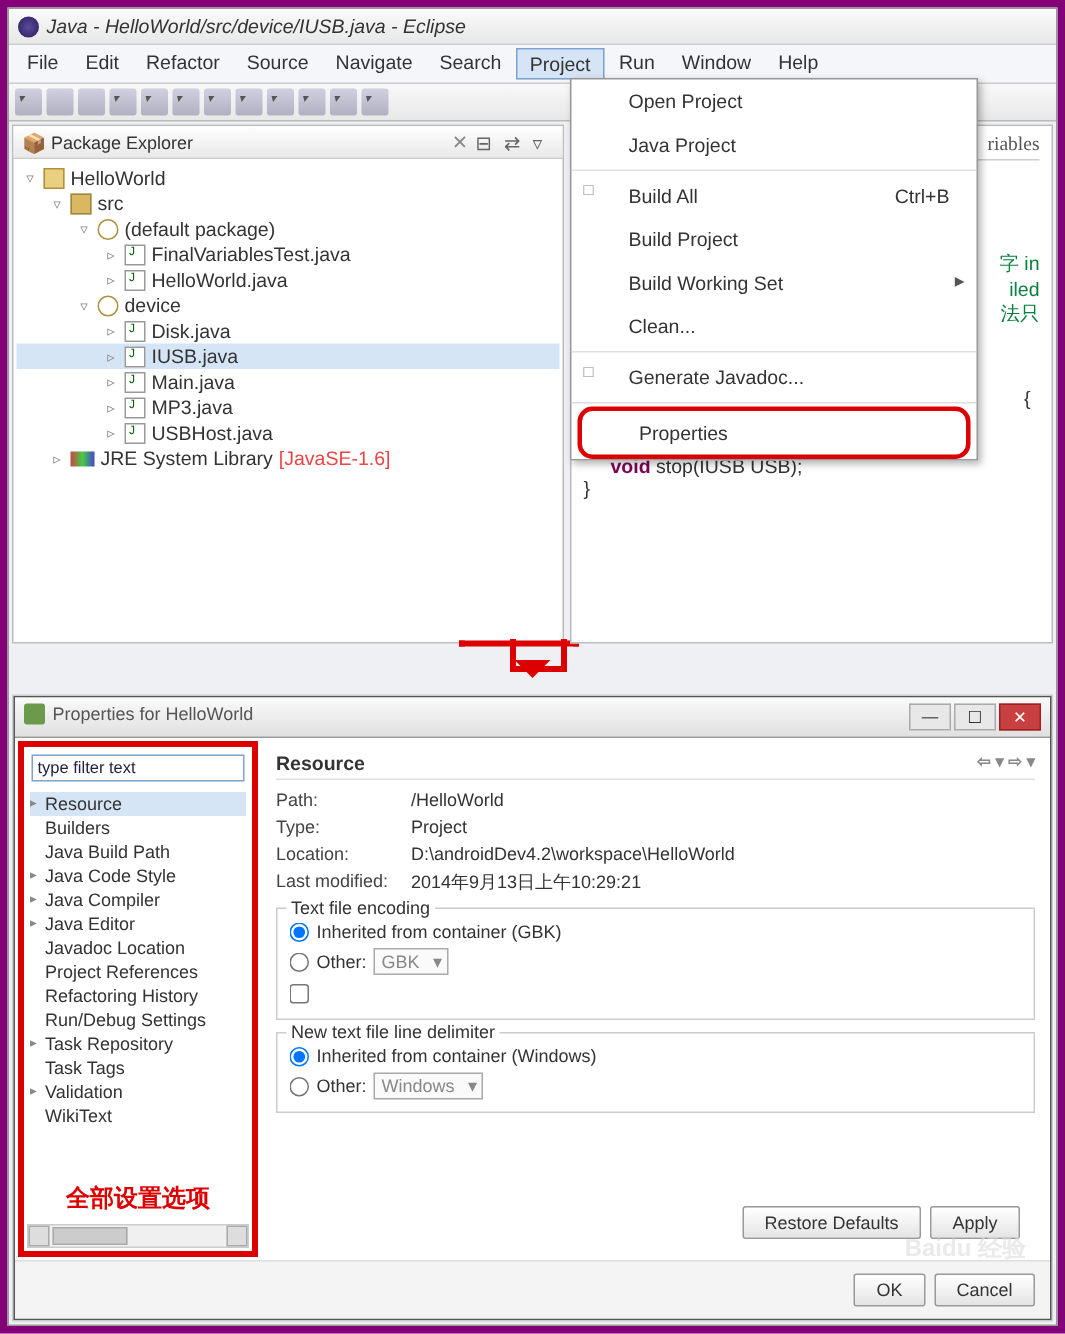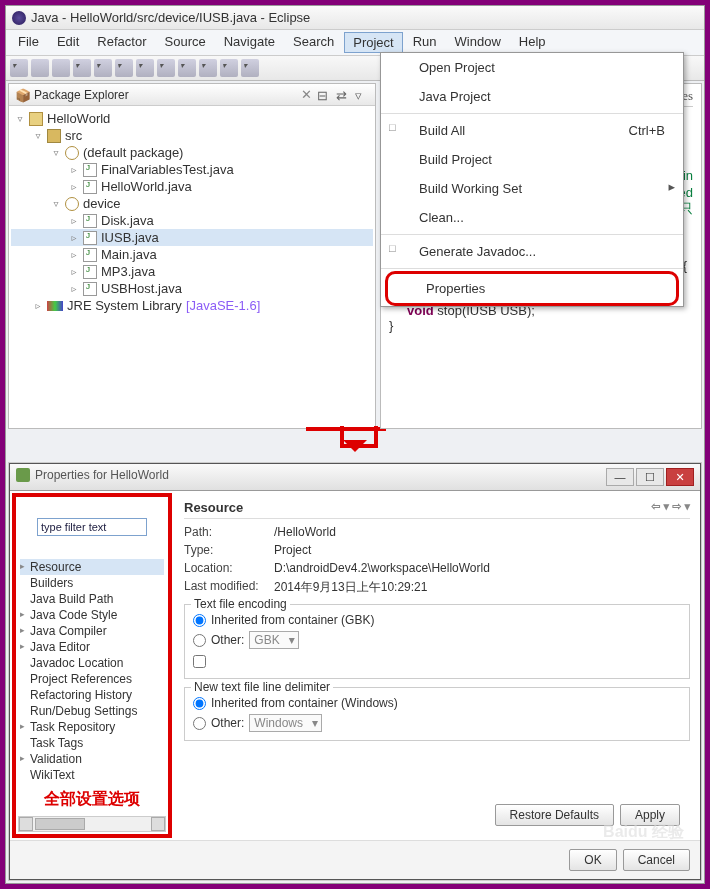--- a/index.html
+++ b/index.html
@@ -1,26 +1,26 @@
 <!DOCTYPE html>
 <html><head>
 <meta charset="utf-8">
 <style>
 * { box-sizing: border-box; margin: 0; padding: 0; font-family: "Segoe UI", Tahoma, sans-serif; }
 body { width: 710px; height: 889px; background: #830078; padding: 5px; font-size: 13px; color: #333; }
 .outer { background: #eef0f3; border: 1px solid #999; height: 100%; display: flex; flex-direction: column; }
-.titlebar { background: linear-gradient(#fafafa,#e8e8e8); padding: 4px 6px; display: flex; align-items: center; gap: 5px; border-bottom: 1px solid #ccc; }
+.titlebar { background: linear-gradient(#fafafa,#e8e8e8); padding: 4px 6px; display: flex; align-items: center; gap: 5px; border-bottom: 1px solid #ccc; font-style: italic; }
 .titlebar .eclipse-icon { width: 14px; height: 14px; background: radial-gradient(circle,#5a4b9a,#2a1b5a); border-radius: 50%; }
 .menubar { display: flex; gap: 2px; padding: 2px 4px; background: #f4f6f9; border-bottom: 1px solid #ccc; position: relative; }
 .menubar span { padding: 2px 8px; }
 .menubar span.active { background: #d6e5f5; border: 1px solid #7da2ce; }
 .toolbar { display: flex; gap: 3px; padding: 3px 4px; background: linear-gradient(#f8f8f8,#e8e8e8); border-bottom: 1px solid #bbb; }
 .toolbar i { width: 18px; height: 18px; background: linear-gradient(#d0d0e0,#b0b0c0); border-radius: 2px; display: inline-block; }
 .toolbar i.dd::after { content:"▾"; font-size:8px; color:#555; position:relative; left:2px; top:-3px;}
-.dropdown { position: absolute; top: 22px; left: 374px; width: 304px; background: #fff; border: 1px solid #979797; box-shadow: 2px 2px 5px rgba(0,0,0,.3); z-index: 10; }
+.dropdown { position: absolute; top: 22px; left: 374px; width: 272px; background: #fff; border: 1px solid #979797; box-shadow: 2px 2px 5px rgba(0,0,0,.3); z-index: 10; }
 .dropdown .mi { padding: 5px 10px 5px 30px; display: flex; justify-content: space-between; color: #333; position:relative; }
 .dropdown .mi.sub::after { content:"▸"; position:absolute; right:8px; color:#555;}
 .dropdown .mi.check::before { content:"✓"; position:absolute; left:8px; color:#1a3a6a;}
 .dropdown .mi.icon::before { content:"□"; position:absolute; left:8px; color:#888; font-size:11px;}
 .dropdown .sep { border-top: 1px solid #ddd; margin: 2px 0; }
 .dropdown .hl { border: 3px solid #d00; border-radius: 10px; margin: 0 4px; }
 .main { display: flex; flex: 0 0 350px; }
 .explorer { width: 368px; background: #fff; border: 1px solid #bbb; margin: 2px; display: flex; flex-direction: column; }
 .exp-hdr { background: linear-gradient(#fff,#e8e8e8); padding: 3px 6px; display: flex; align-items: center; gap: 5px; border-bottom: 1px solid #ccc; }
 .exp-hdr .lbl { flex:1; font-size: 12px; }
@@ -43,21 +43,21 @@
 .arrow-down::after { content:""; position:absolute; left:18px; top:14px; border:12px solid transparent; border-top-color:#d00;}
 .dialog { border:1px solid #555; background:#f0f0f0; margin:0 3px 3px; flex:1; display:flex; flex-direction:column; box-shadow: 0 0 0 1px #ccc;}
 .dlg-title { background:linear-gradient(#fafafa,#e0e0e0); padding:4px 6px; display:flex; border-bottom:1px solid #999;}
 .dlg-title .t { flex:1; font-size:12px; color:#555;}
 .dlg-title .wb { width:28px; height:18px; margin-left:2px; display:flex; align-items:center; justify-content:center; font-size:11px;}
 .wb.min{background:#e8e8e8; border:1px solid #aaa;}
 .wb.max{background:#e8e8e8; border:1px solid #aaa;}
 .wb.close{background:#c94040; color:#fff; border:1px solid #a02020;}
 .dlg-body { display:flex; flex:1; background:#fff; }
 .dlg-left { width:160px; border-right:1px solid #ccc; display:flex; flex-direction:column; border:4px solid #d00; margin:2px;}
-.filter-input { margin:21px; padding:2px 3px; border:1px solid #7da2ce; font-size:11px; color:#224;}
+.filter-input { margin:5px; padding:2px 3px; border:1px solid #7da2ce; font-size:11px; color:#224;}
 .catlist { flex:1; padding:2px 4px; font-size:12px; overflow:hidden;}
 .catlist div { padding:1px 2px 1px 10px; position:relative;}
 .catlist div::before{content:"▸"; position:absolute; left:0; color:#888; font-size:9px; top:2px;}
 .catlist div.noarr::before{content:"";}
 .catlist .sel { background:#d6e5f5;}
 .left-ann { color:#d00; font-size:16px; font-weight:bold; padding:4px 2px; text-align:center;}
 .dlg-right { flex:1; padding:6px 10px; font-size:12px; display:flex; flex-direction:column;}
 .dlg-right h3 { font-size:13px; font-weight:bold; padding:3px 0; display:flex; justify-content:space-between;}
 .navbtns { font-size:11px; color:#888;}
 .proprow { display:flex; padding:2px 0;}
@@ -213,21 +213,21 @@
           </div>
         <div class="n" style="padding-left:58px">
             <span class="t">▹</span>
             <span class="ic java"></span>
             <span>USBHost.java</span>
           </div>
         <div class="n" style="padding-left:22px">
             <span class="t">▹</span>
             <span class="ic lib"></span>
             <span>JRE System Library</span> 
-            <span style="color:#8b5cf6">[JavaSE-1.6]</span>
+            <span style="color:#ef4444">[JavaSE-1.6]</span>
           </div>
       </div>
     </div>
 
     <div class="editor">
       <div style="text-align:right;font-family:'Segoe UI';color:#555;border-bottom:1px solid #ccc;padding-bottom:2px">riables</div>
       <div style="height:60px"></div>
       <div class="ed-partial" style="text-align:right"><span>字 in</span></div>
       <div class="ed-partial" style="text-align:right"><span>iled</span></div>
       <div class="ed-partial" style="text-align:right"><span>法只</span></div>

